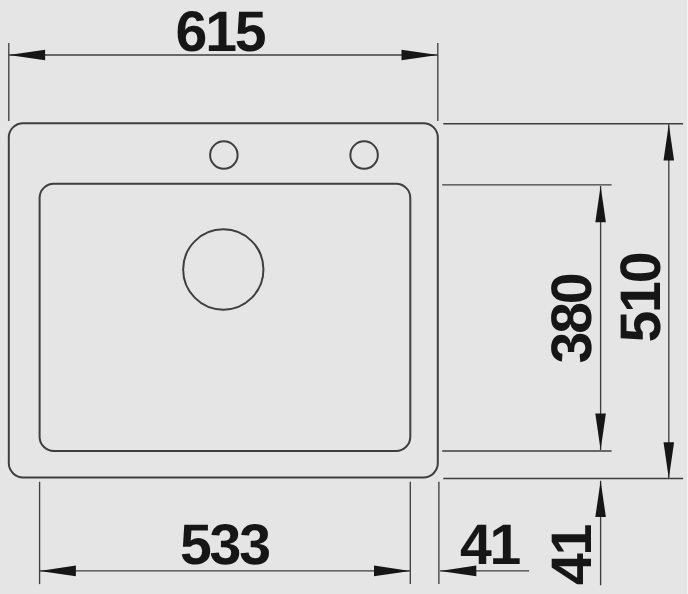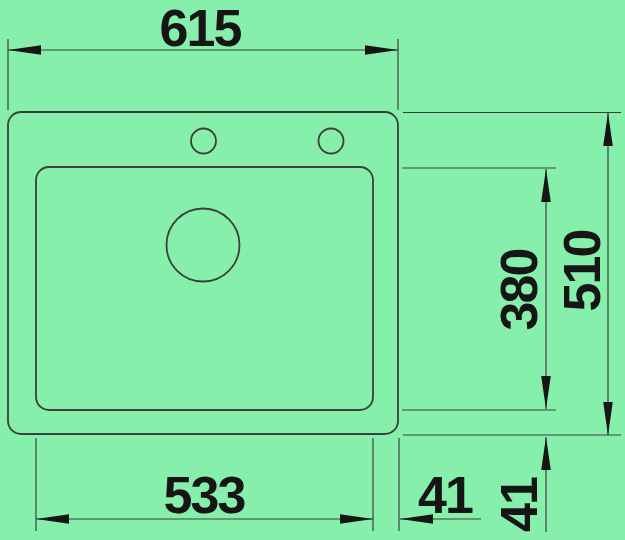--- a/index.html
+++ b/index.html
@@ -1,19 +1,19 @@
 <!DOCTYPE html>
 <html><head>
 <meta charset="utf-8">
 <style>
   html,body{margin:0;padding:0;background:#ffffff;}
   .stage{
     position:relative;
     width:625px;height:540px;
-    background:#86efac;
+    background:#e5e5e5;
     font-family:"Liberation Sans", sans-serif;
     overflow:hidden;
   }
   svg{position:absolute;inset:0;display:block;}
   .obj{fill:none;stroke:#3e3e3e;stroke-width:1.8px;}
   .dim{fill:none;stroke:#3e3e3e;stroke-width:1.2px;}
   .arrow{fill:#161616;stroke:none;}
   .lbl{
     fill:#161616;
     font-family:"Liberation Sans", sans-serif;

